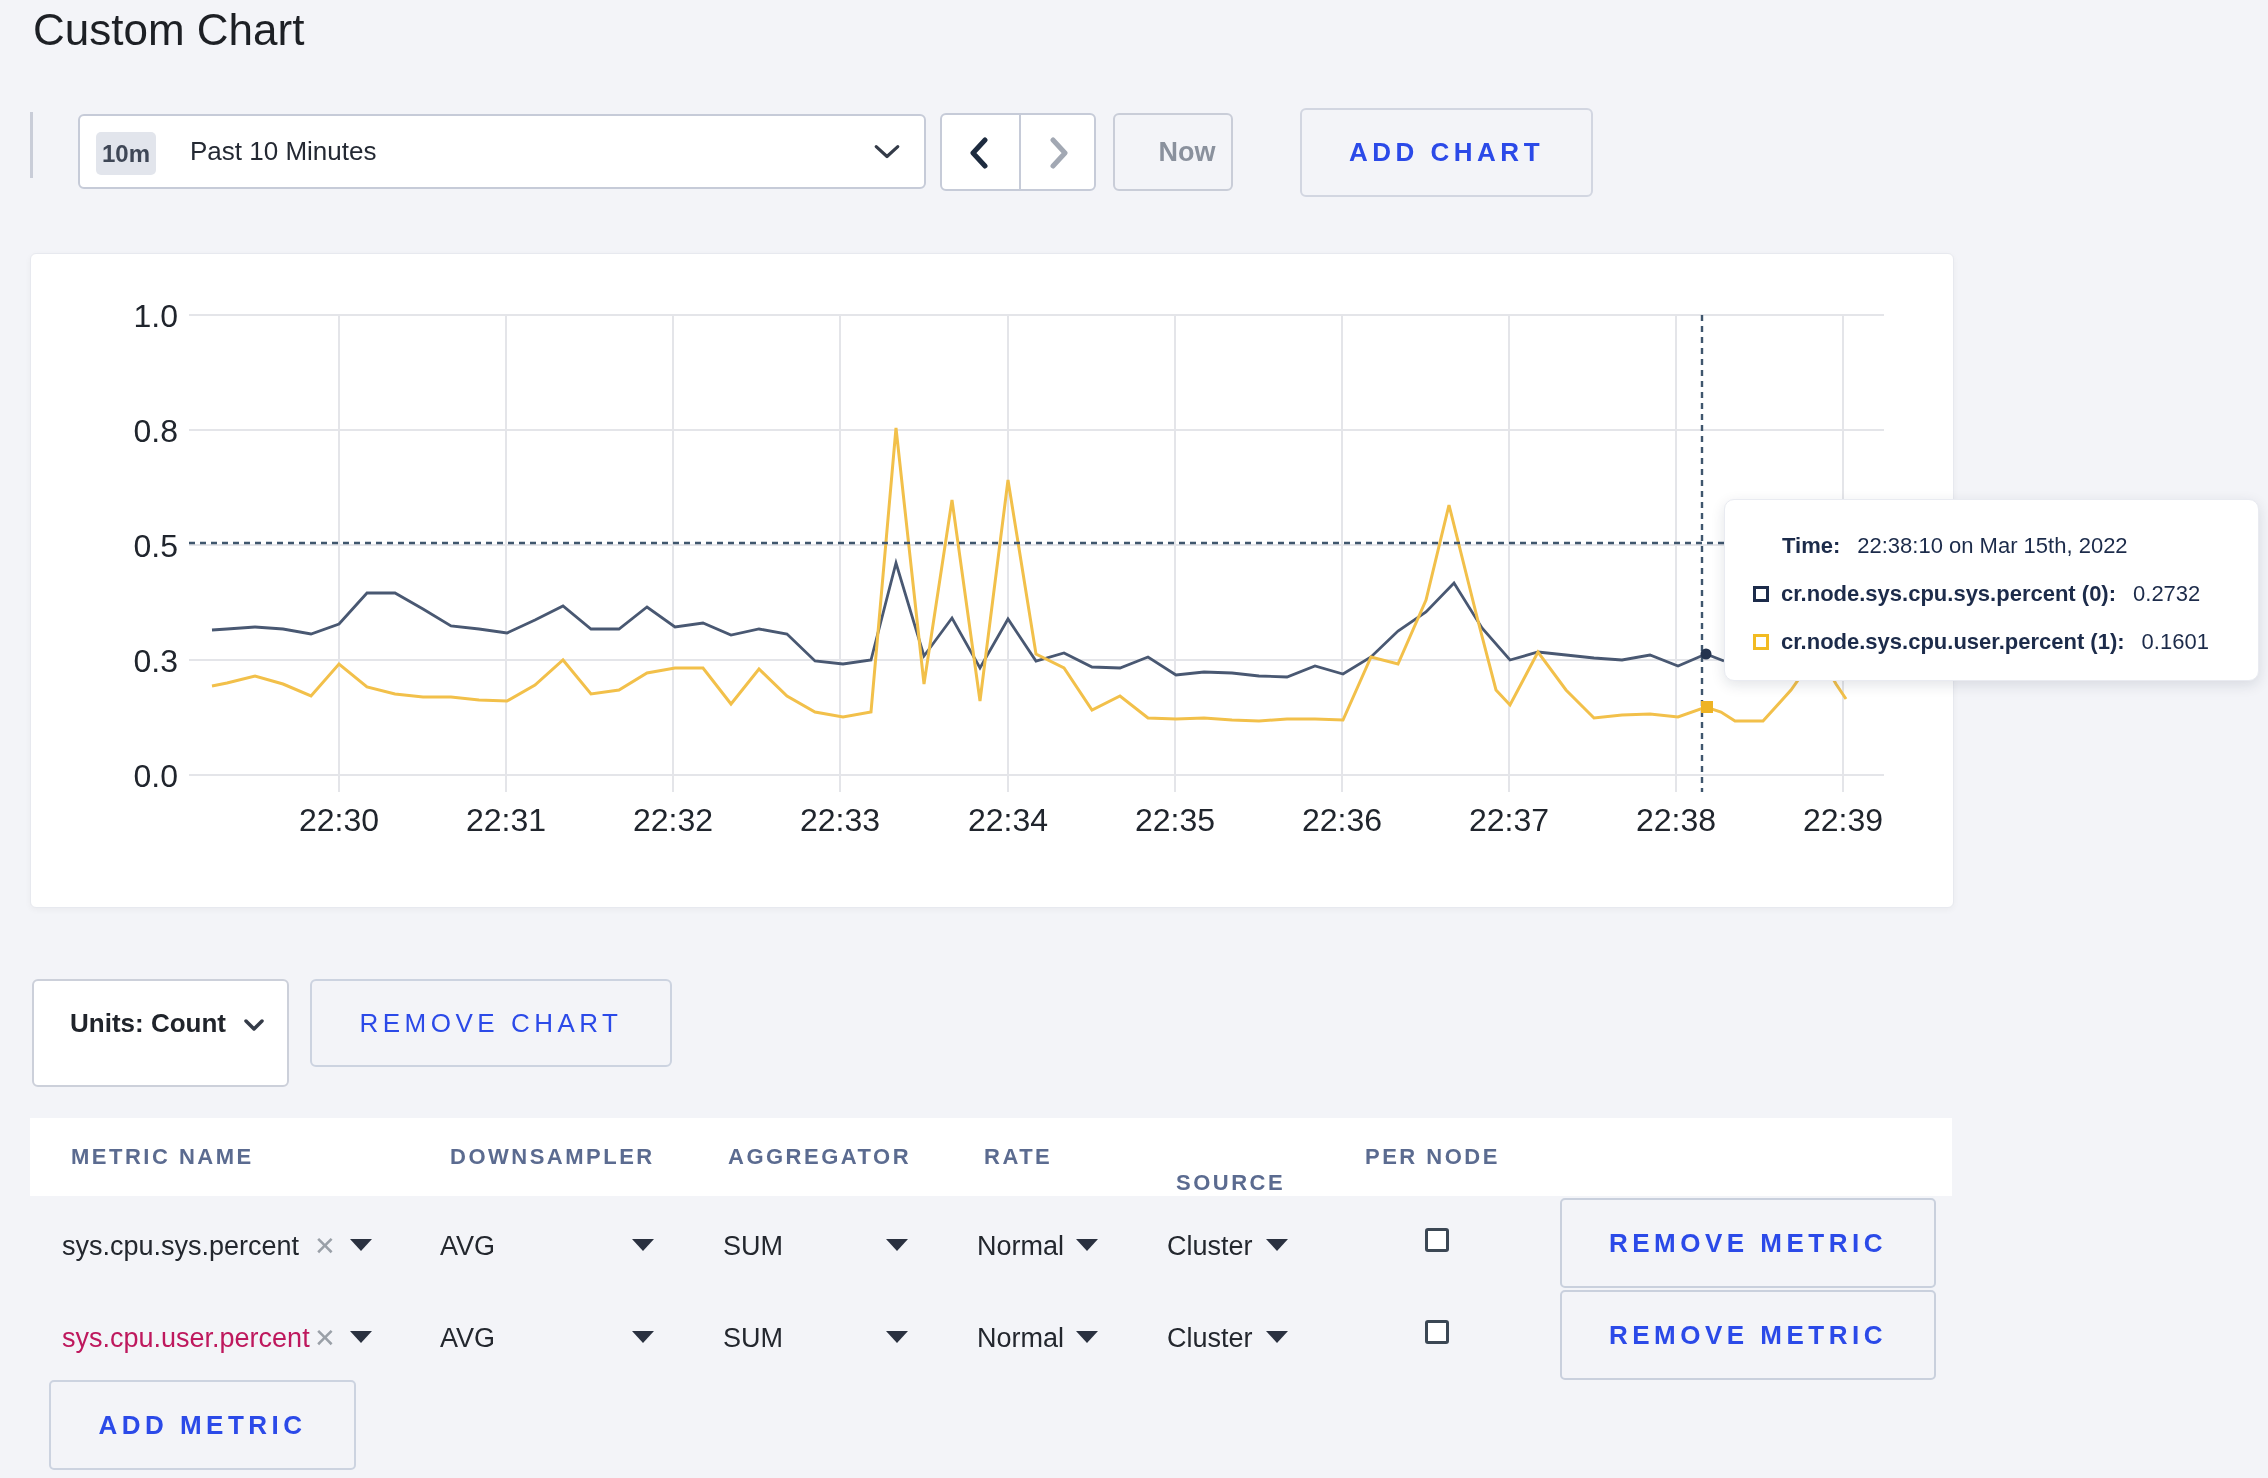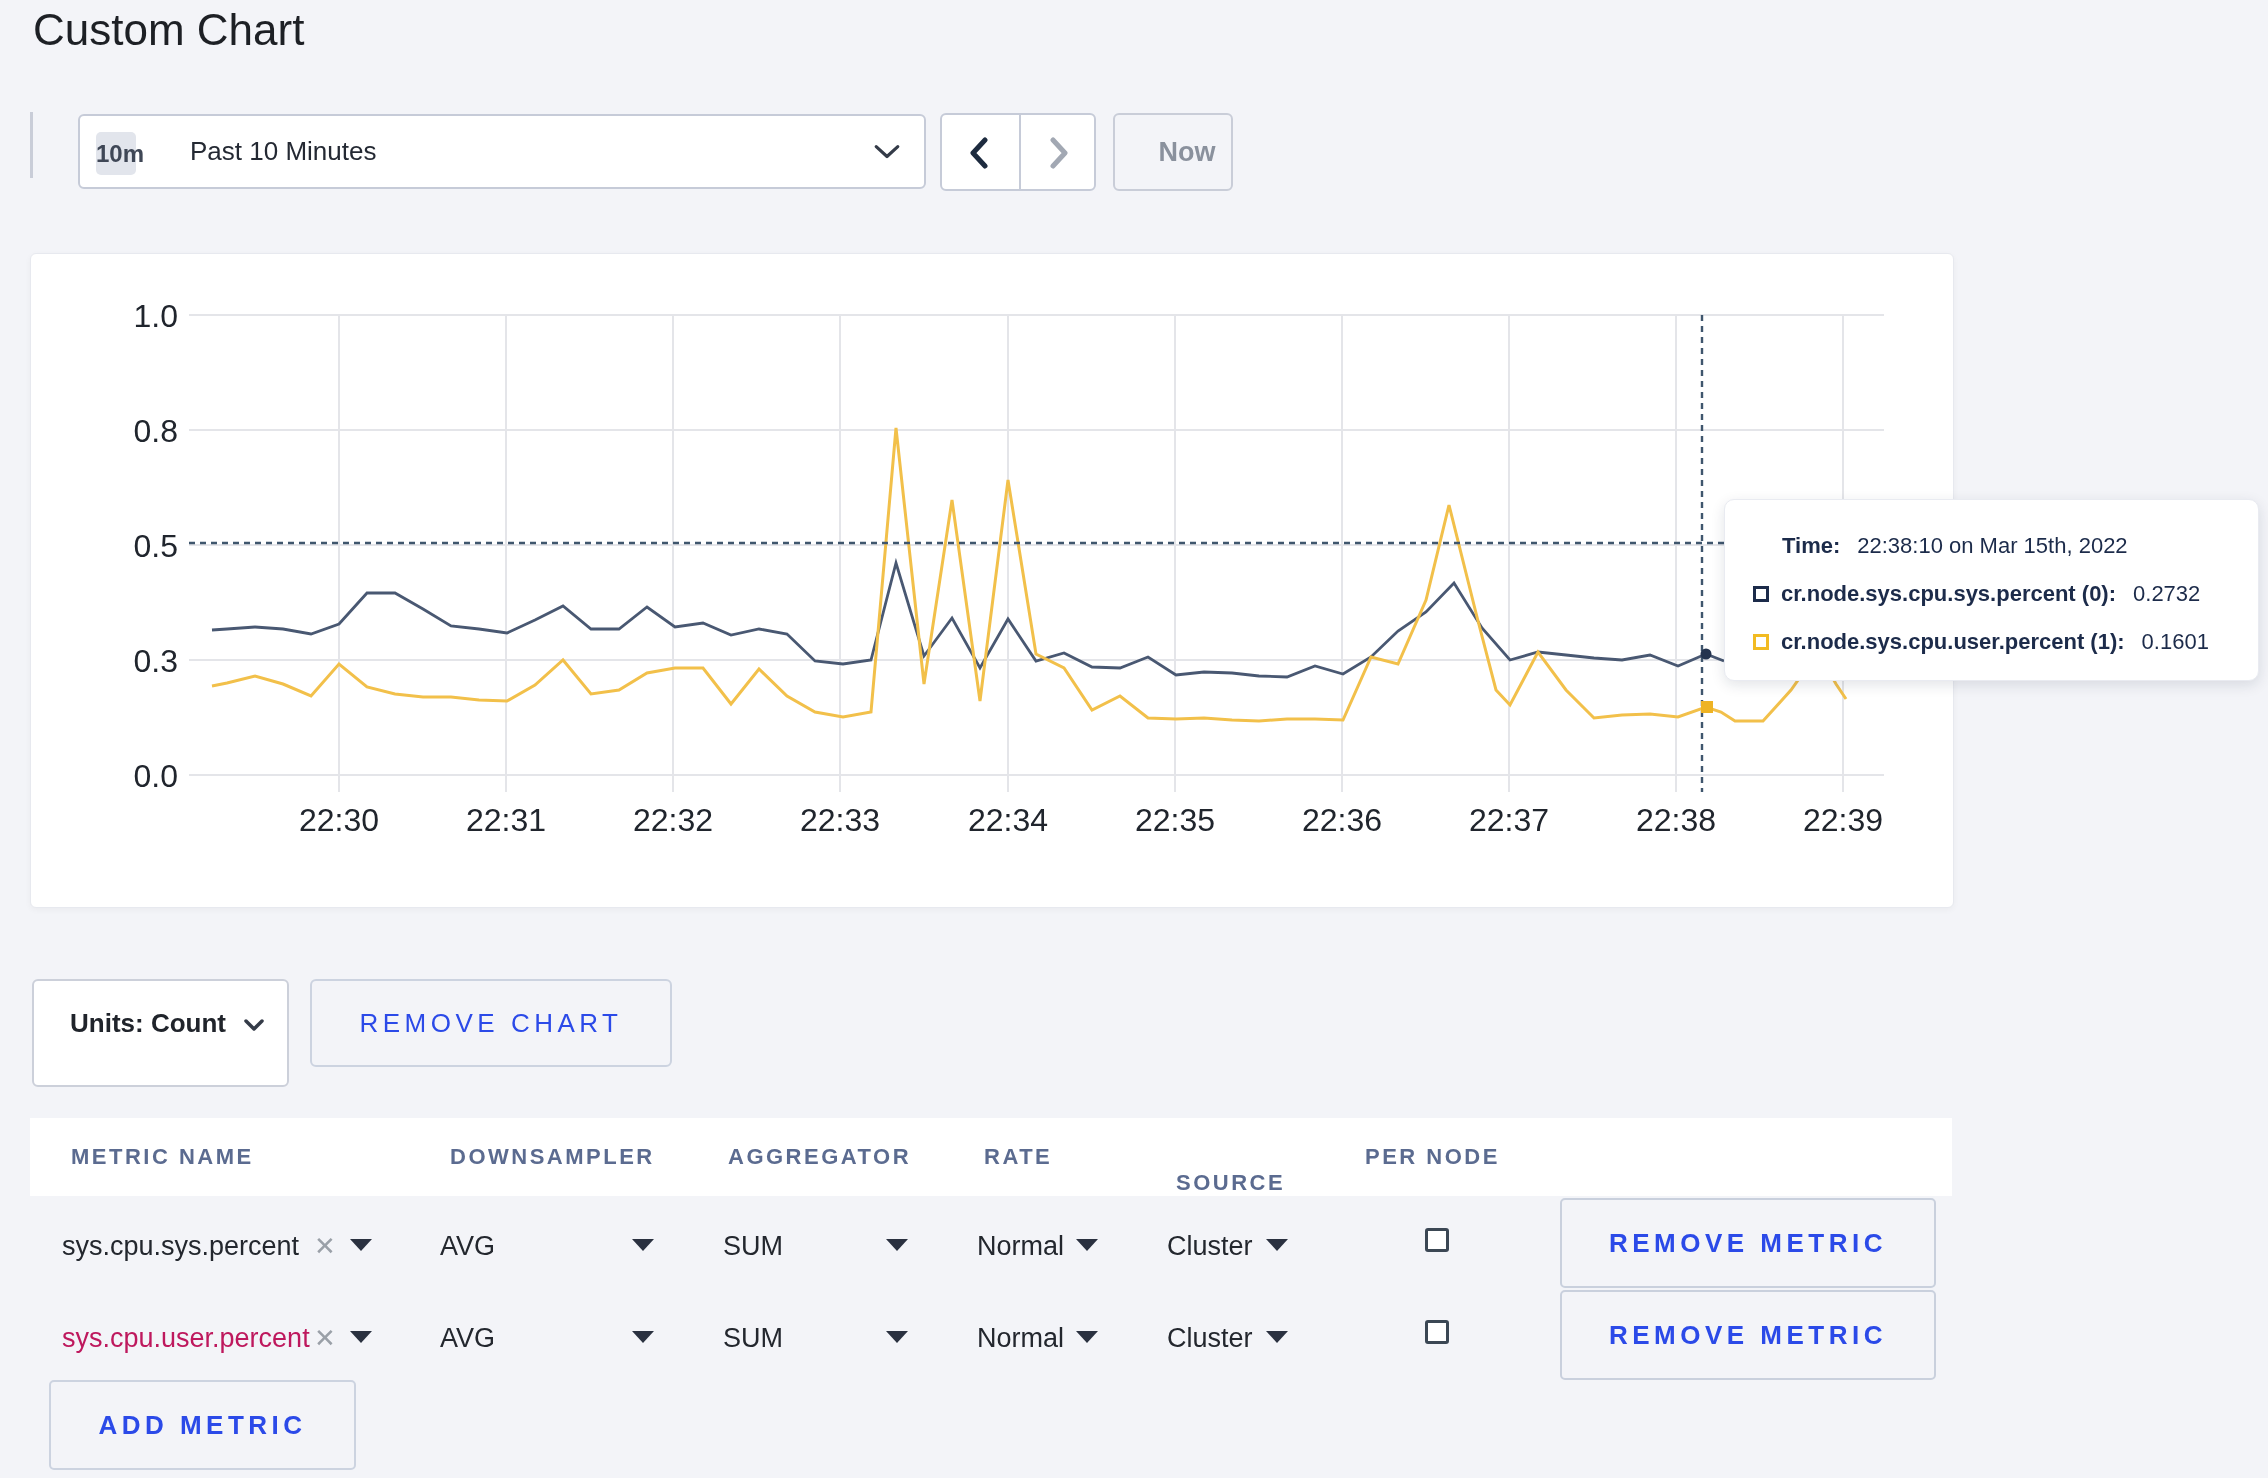--- a/index.html
+++ b/index.html
@@ -9,39 +9,40 @@
 </style>
 </head>
 <body>
 <div id="page">
 
   <div class="abs" style="left:33px; top:5px; font-size:44px; font-weight:500; color:#1d2025; letter-spacing:0px;">Custom Chart</div>
 
   <div class="abs" style="left:30px; top:112px; width:3px; height:66px; background:#c9cdd8;"></div>
 
   <div class="abs" style="left:78px; top:114px; width:848px; height:75px; background:#fff; border:2px solid #c6cbd8; border-radius:6px;">
-    <div class="abs" style="left:16px; top:16px; width:40px; height:43px; background:#e2e5ec; border-radius:5px; text-align:center; line-height:43px; font-size:24px; font-weight:bold; color:#3f4756;">10m</div>
+    <div class="abs" style="left:16px; top:16px; width:60px; height:43px; background:#e2e5ec; border-radius:5px; text-align:center; line-height:43px; font-size:24px; font-weight:bold; color:#3f4756;">10m</div>
     <div class="abs" style="left:110px; top:0; height:71px; line-height:71px; font-size:26px; color:#242933;">Past 10 Minutes</div>
     <svg class="abs" style="right:22px; top:27px;" width="30" height="18" viewBox="0 0 32 20">
         <polyline points="4,4 16,15 28,4" fill="none" stroke="#343b48" stroke-width="3.5" stroke-linecap="round" stroke-linejoin="round"></polyline>
       </svg>
   </div>
 
   <div class="abs" style="left:940px; top:113px; width:156px; height:78px; background:#fff; border:2px solid #c6cbd8; border-radius:6px;">
     <div class="abs" style="left:77px; top:0px; width:2px; height:74px; background:#c6cbd8;"></div>
     <svg class="abs" style="left:26px; top:22px;" width="22" height="32" viewBox="0 0 22 32">
         <polyline points="17,3 5,16 17,29" fill="none" stroke="#1d2b3f" stroke-width="5" stroke-linecap="round" stroke-linejoin="round"></polyline>
       </svg>
     <svg class="abs" style="left:106px; top:22px;" width="22" height="32" viewBox="0 0 22 32">
         <polyline points="5,3 17,16 5,29" fill="none" stroke="#a2a8b3" stroke-width="5" stroke-linecap="round" stroke-linejoin="round"></polyline>
       </svg>
   </div>
 
   <div class="abs" style="left:1113px; top:113px; width:120px; height:78px; border:2px solid #c9cdd8; border-radius:6px; text-align:center; line-height:74px; font-size:27px; font-weight:600; color:#8a919d;padding-left:28px;">Now</div>
 
+  <div class="abs" style="left:1300px; top:108px; width:293px; height:89px; border:2px solid #d2d6e1; border-radius:6px; text-align:center; line-height:85px; font-size:26px; font-weight:600; color:#2b4ae8; letter-spacing:4.5px;">ADD CHART</div>
 
   <div class="abs" style="left:30px; top:253px; width:1924px; height:655px; background:#fff; border:1px solid #e7e9ef; border-radius:6px; box-shadow:0 2px 6px rgba(0,0,0,0.04);"></div>
 
   <svg class="abs" style="left:0; top:0;" width="2268" height="1478" viewBox="0 0 2268 1478">
 
     <g stroke="#e4e5e9" stroke-width="2">
       <line x1="189" y1="315" x2="1884" y2="315"></line>
       <line x1="189" y1="430" x2="1884" y2="430"></line>
       <line x1="189" y1="545" x2="1884" y2="545"></line>
       <line x1="189" y1="660" x2="1884" y2="660"></line>

